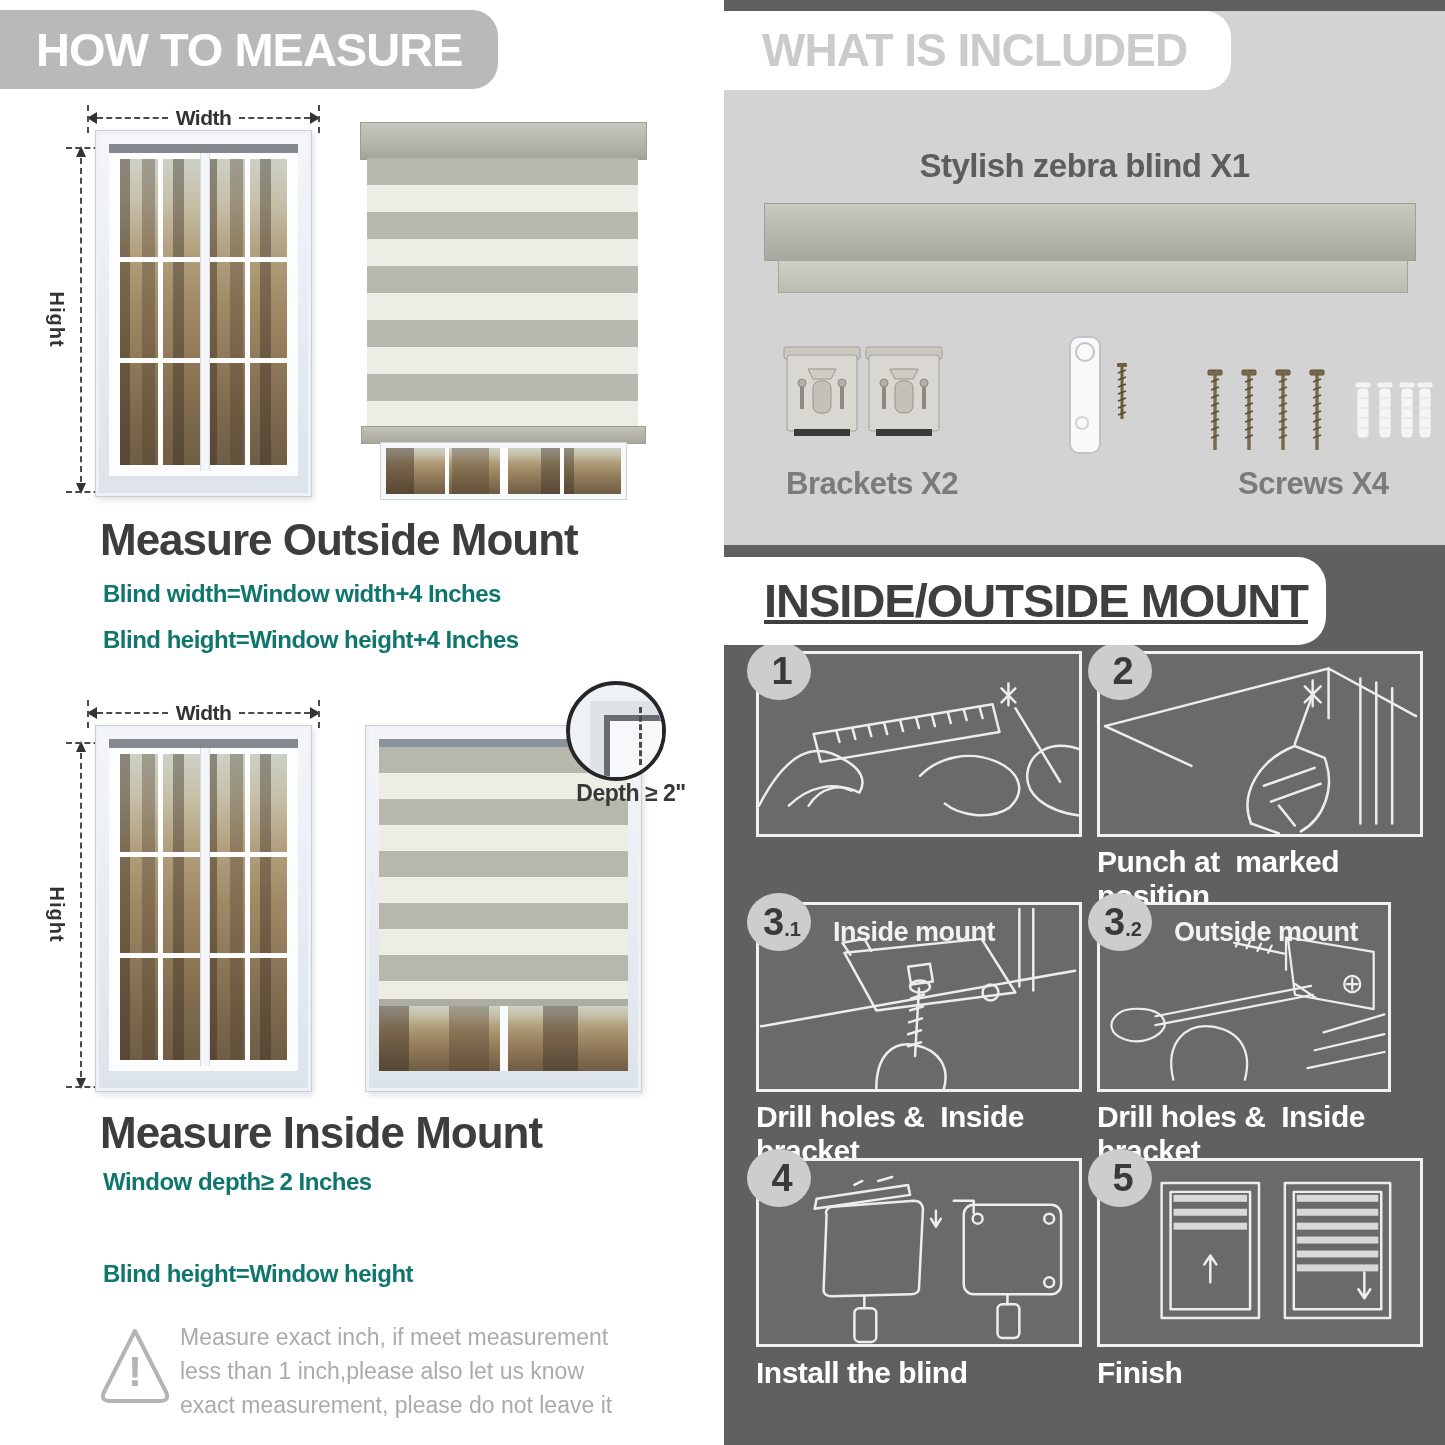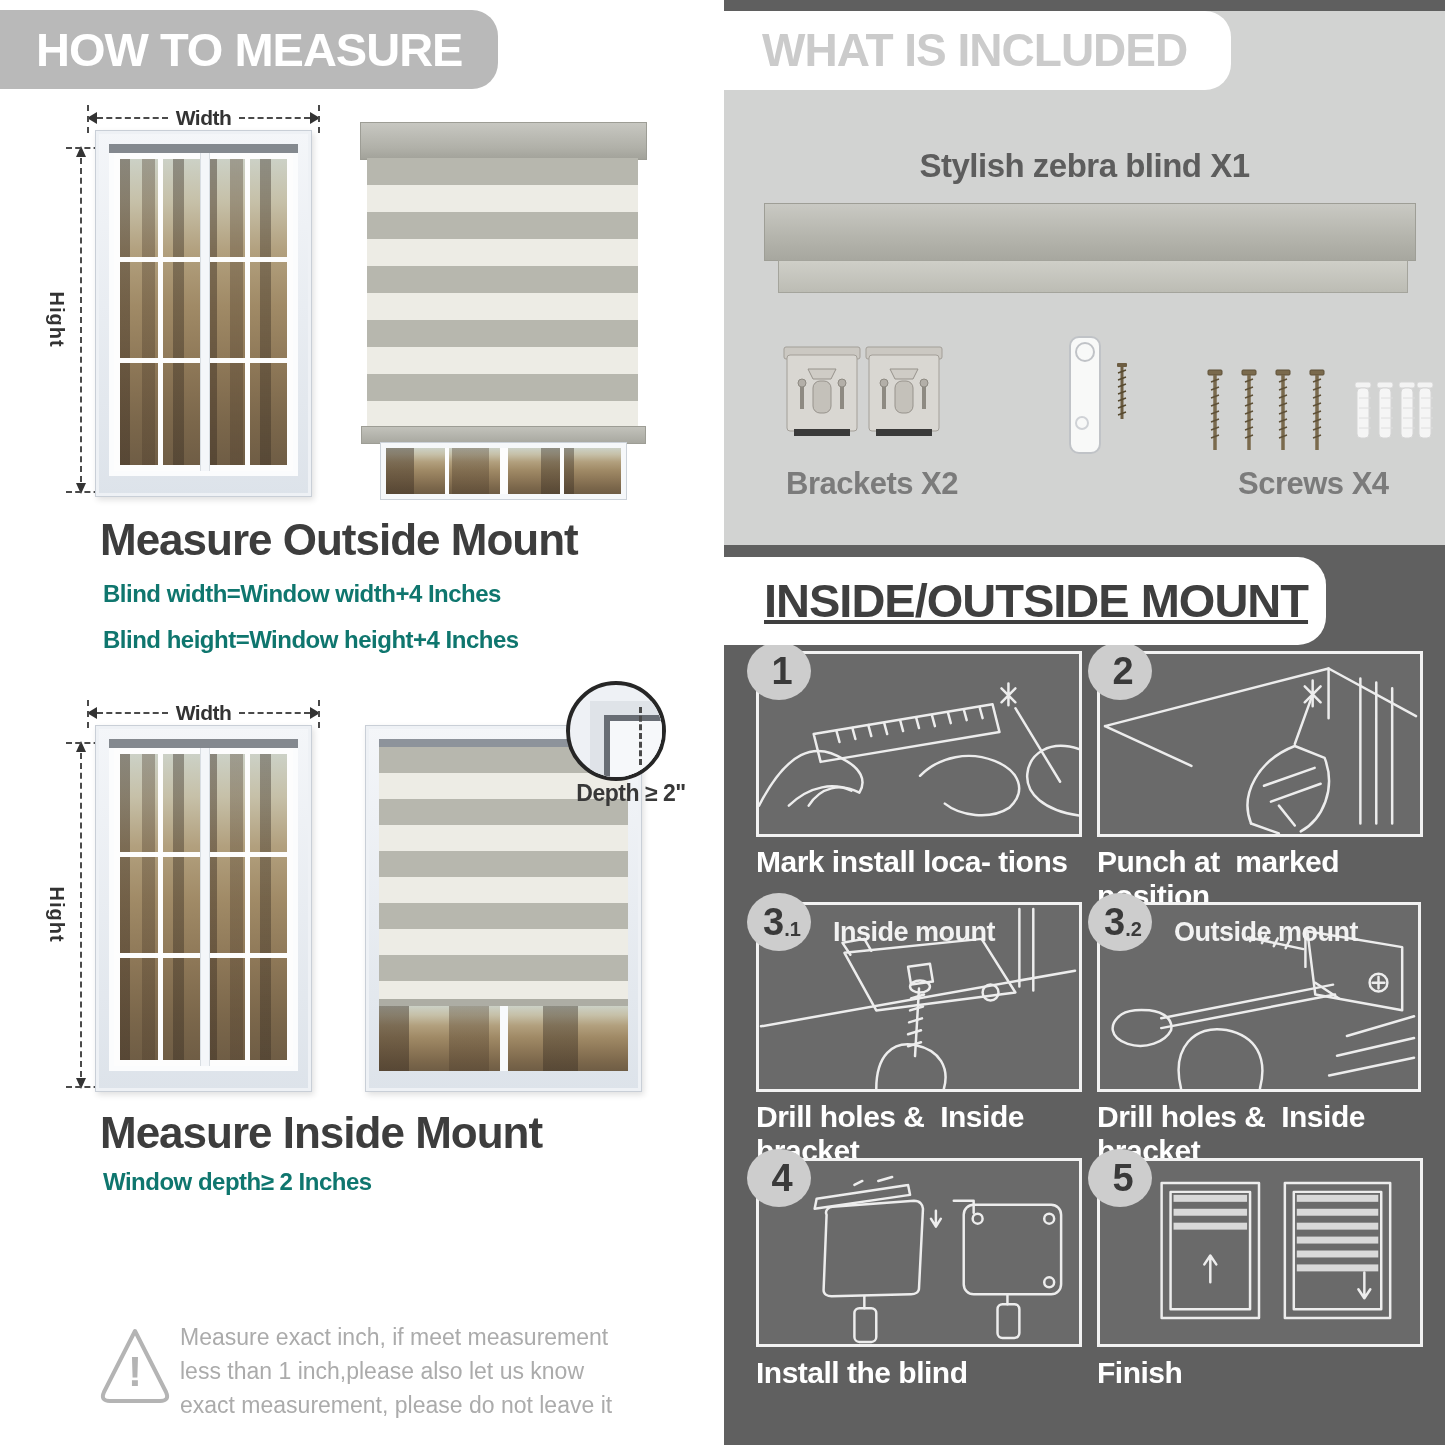--- a/index.html
+++ b/index.html
@@ -215,20 +215,21 @@
     <div class="abs mag" style="left:566px;top:-14px;">
       <div class="mag-frame"></div>
       <div class="mag-inner"></div>
       <div class="mag-dash"></div>
     </div>
     <div class="abs depthlab" style="left:556px;top:85px;width:150px;text-align:center;">Depth ≥ 2"</div>
   </div>
 
   <div class="abs bigh" style="left:100px;top:1108px;text-align:right;">Measure Inside Mount</div>
   <div class="abs formula" style="left:103px;top:1168px;">Window depth≥ 2 Inches</div>
+  <div class="abs formula" style="left:103px;top:1260px;">Blind height=Window height</div>
 
   <div class="abs" style="left:98px;top:1320px;width:560px;height:110px;">
     <svg class="abs" style="left:0;top:4px;" width="74" height="82" viewBox="0 0 74 82">
       <path class="warn-tri" d="M37,7 L68,68 Q72,77 62,77 L12,77 Q2,77 6,68 Z"></path>
       <text x="37" y="62" text-anchor="middle" font-size="42" font-weight="bold" fill="#b4b4b4">!</text>
     </svg>
     <div class="abs warntext" style="left:82px;top:0;">Measure exact inch, if meet measurement less than 1 inch,please also let us know exact measurement, please do not leave it</div>
   </div>
 
   <div class="abs rpanel"></div>
@@ -329,21 +330,20 @@
       <path d="M0,152 C28,98 56,86 86,106 C101,114 109,126 101,139 C82,129 62,133 50,152"></path>
       <path d="M30,152 C52,131 76,129 93,137"></path>
       <path d="M55,80 L235,50 L242,78 L62,108 Z"></path>
       <path d="M78,77 l3,11 M94,74 l3,11 M110,71 l3,11 M126,69 l3,11 M142,66 l3,11 M158,63 l3,11 M174,61 l3,11 M190,58 l3,11 M206,55 l3,11 M222,53 l3,11"></path>
       <path d="M244,34 l14,14 M258,34 l-14,14 M251,29 l0,22"></path>
       <path d="M258,54 L303,128"></path>
       <path d="M162,122 C182,102 212,97 237,107 C262,117 270,137 252,154 C232,167 202,162 187,150"></path>
       <path d="M322,95 C292,85 272,100 270,120 C268,140 287,157 322,162"></path>
     </svg>
   </div>
-  <div class="caption" style="left:756px;top:845px;width:330px;">Mark install loca- tions</div>
   <div class="badge" style="left:747px;top:642px;">
     <span class="n">1</span>
       <span class="s"></span>
   </div>
 
   <div class="stepbox" style="left:1097px;top:651px;width:326px;height:186px;">
     <svg class="art lart" viewBox="0 0 322 180">
       <path d="M5,72 L230,14 M230,14 L318,62 M5,72 L92,112"></path>
       <path d="M262,24 L262,170 M278,28 L278,170 M294,34 L294,170 M230,14 L230,64"></path>
       <path d="M196,90 L214,40"></path>
@@ -373,21 +373,21 @@
       <path d="M118,185 C118,152 134,136 158,141 C182,146 192,164 186,185"></path>
     </svg>
     <span class="steptitle">Inside mount</span>
   </div>
   <div class="caption" style="left:756px;top:1100px;width:335px;">Drill holes &amp;  Inside bracket</div>
   <div class="badge" style="left:747px;top:893px;">
     <span class="n">3</span>
       <span class="s">.1</span>
   </div>
 
-  <div class="stepbox" style="left:1097px;top:902px;width:324px;height:190px;">
+  <div class="stepbox" style="left:1097px;top:902px;width:294px;height:190px;">
     <svg class="art lart" viewBox="0 0 322 185">
       <path d="M210,26 L306,42 L306,106 L218,90 Z"></path>
       <path d="M208,26 L208,62"></path>
       <path d="M150,32 L206,44"></path>
       <path d="M156,28 l-4,8 M168,30 l-4,8 M180,33 l-4,8 M192,35 l-4,8"></path>
       <circle cx="282" cy="78" r="9"></circle>
       <path d="M276,78 h12 M282,72 v12"></path>
       <path d="M62,114 L236,80 M62,124 L238,90"></path>
       <path d="M218,78 L242,94"></path>
       <path d="M22,110 C8,120 10,134 28,140 C46,146 66,138 72,126 C74,116 66,108 50,106 C38,105 28,106 22,110 Z"></path>

